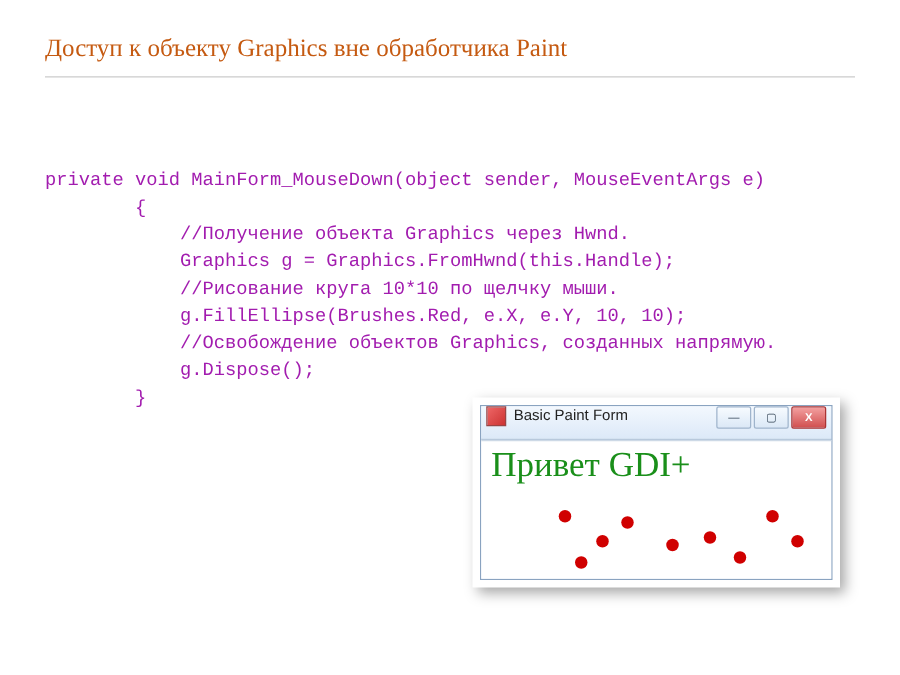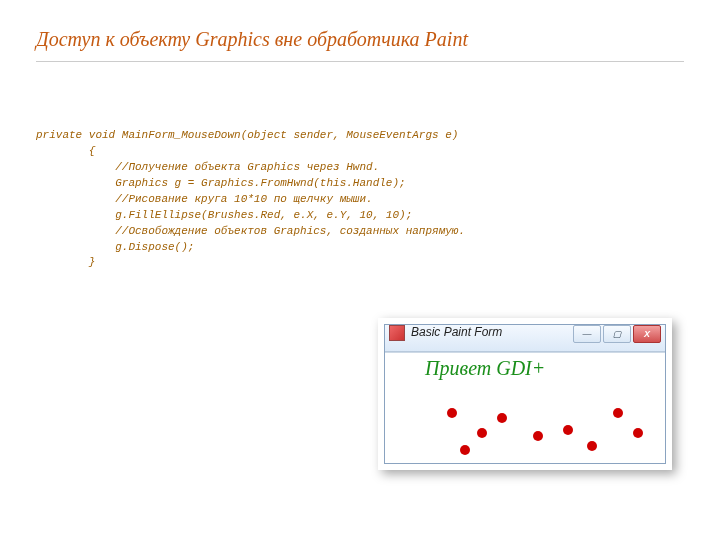--- a/index.html
+++ b/index.html
@@ -10,34 +10,33 @@
     background: #fff;
     font-family: Georgia, 'Times New Roman', serif;
     position: relative;
   }
   .slide {
     padding: 28px 36px;
     box-sizing: border-box;
     width: 720px;
     height: 540px;
     position: relative;
-    font-style: italic;
   }
   .title {
     color: #c55a11;
     font-size: 20px;
     font-weight: normal;
     border-bottom: 1px solid #ccc;
     padding-bottom: 10px;
     margin-bottom: 50px;
   }
   .code {
     font-family: 'Courier New', monospace;
-    font-size: 11px;
-    color: #a16207;
+    font-size: 15px;
+    color: #a21caf;
     line-height: 1.45;
     white-space: pre;
   }
   .screenshot-wrap {
     position: absolute;
     right: 48px;
     bottom: 70px;
     padding: 6px;
     background: #fff;
     box-shadow: 4px 4px 10px rgba(0,0,0,0.35);
@@ -88,25 +87,24 @@
   }
   .client {
     background: #fff;
     height: 110px;
     position: relative;
     border-top: 1px solid #cdd9e6;
   }
   .gdi-text {
     font-family: Georgia, 'Times New Roman', serif;
     color: #1a8f1a;
-    font-size: 20px;
+    font-size: 28px;
     position: absolute;
     left: 8px;
     top: 4px;
-    margin-left: 32px;
   }
   .dot {
     position: absolute;
     width: 10px;
     height: 10px;
     background: #d00000;
     border-radius: 50%;
   }
 </style>
 </head>

